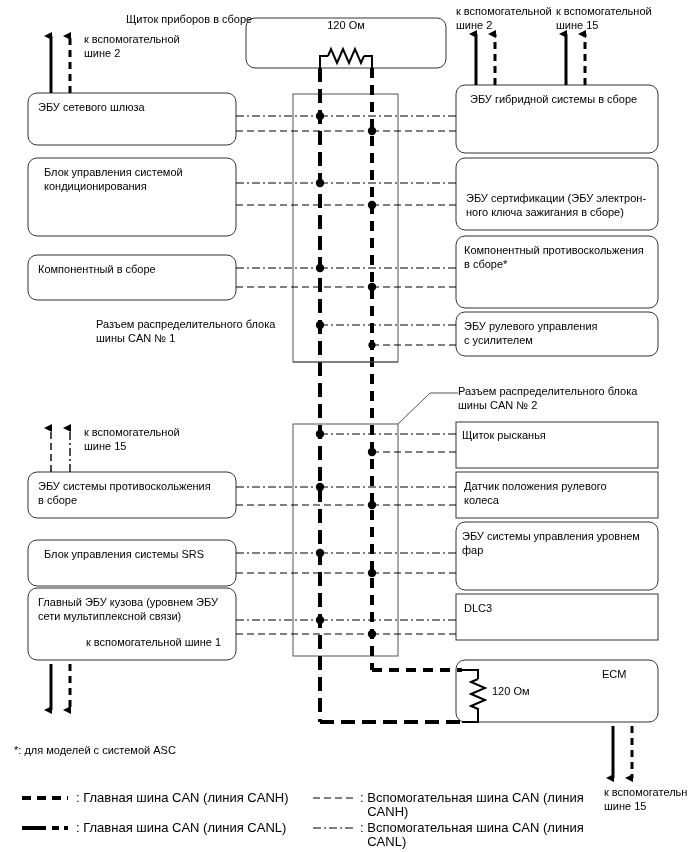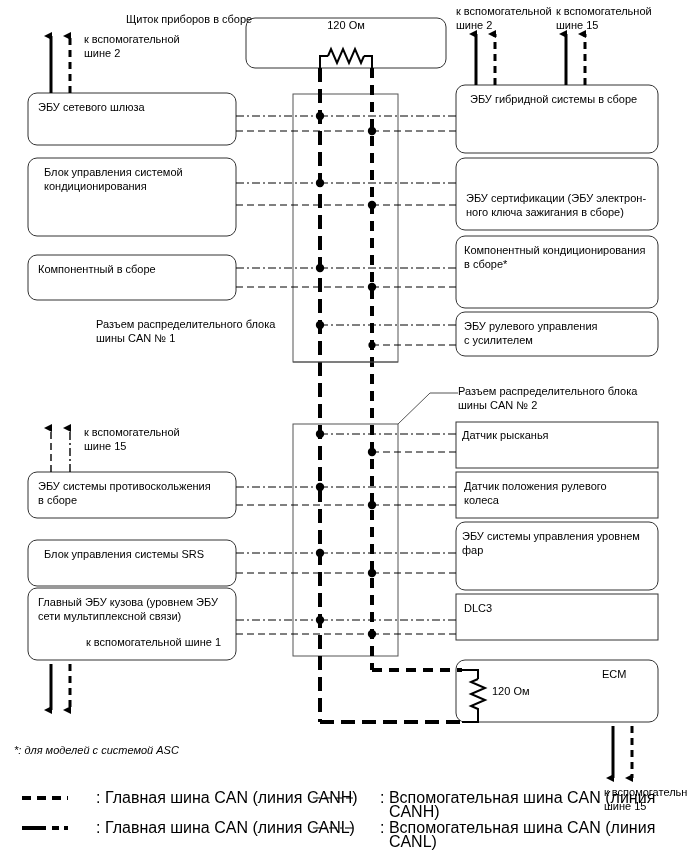--- a/index.html
+++ b/index.html
@@ -4,21 +4,21 @@
 <style>
   html,body{margin:0;padding:0;background:#fff;}
   body{
     width:688px;height:852px;position:relative;overflow:hidden;
     font-family:"Liberation Sans","DejaVu Sans",sans-serif;
     color:#000;
   }
   #canvas{position:absolute;left:0;top:0;width:688px;height:852px;}
   .lbl{position:absolute;font-size:11px;line-height:13.5px;color:#000;white-space:pre;}
   .boxtext{position:absolute;font-size:11px;line-height:14px;white-space:pre;color:#000;}
-  .legendtext{position:absolute;font-size:16px;line-height:14px;white-space:pre;color:#000;margin-left:20px;}
+  .legendtext{position:absolute;font-size:13px;line-height:14px;white-space:pre;color:#000;}
   svg{display:block;}
 </style>
 </head>
 <body>
 
 <div id="root">
 
   <svg id="canvas" width="688" height="852" viewBox="0 0 688 852">
 
     <g fill="none" stroke="#333" stroke-width="1">
@@ -229,35 +229,35 @@
   <div class="boxtext" style="left:38px;top:262px;">Компонентный в сборе</div>
   <div class="boxtext" style="left:38px;top:479px;">ЭБУ системы противоскольжения
 в сборе</div>
   <div class="boxtext" style="left:44px;top:547px;">Блок управления системы SRS</div>
   <div class="boxtext" style="left:38px;top:595px;">Главный ЭБУ кузова (уровнем ЭБУ
 сети мультиплексной связи)</div>
 
   <div class="boxtext" style="left:470px;top:92px;">ЭБУ гибридной системы в сборе</div>
   <div class="boxtext" style="left:466px;top:165px;margin-top:26px;">ЭБУ сертификации (ЭБУ электрон-
 ного ключа зажигания в сборе)</div>
-  <div class="boxtext" style="left:464px;top:243px;">Компонентный кондиционирования
+  <div class="boxtext" style="left:464px;top:243px;">Компонентный противоскольжения
 в сборе*</div>
   <div class="boxtext" style="left:464px;top:319px;">ЭБУ рулевого управления
 с усилителем</div>
-  <div class="boxtext" style="left:462px;top:428px;">Датчик рысканья</div>
+  <div class="boxtext" style="left:462px;top:428px;">Щиток рысканья</div>
   <div class="boxtext" style="left:464px;top:479px;">Датчик положения рулевого
 колеса</div>
   <div class="boxtext" style="left:462px;top:529px;">ЭБУ системы управления уровнем
 фар</div>
   <div class="boxtext" style="left:444px;top:601px;margin-left:20px;">DLC3</div>
   <div class="boxtext" style="left:566px;top:667px;margin-left:36px;">ECM</div>
 
   <div class="boxtext" style="left:492px;top:684px;">120 Ом</div>
 
-  <div class="lbl" style="left:14px;top:744px;font-style:italic;">*: для моделей с системой ASC</div>
+  <div class="lbl" style="left:14px;top:744px;">*: для моделей с системой ASC</div>
 
   <div class="legendtext" style="left:76px;top:791px;">: Главная шина CAN (линия CANH)</div>
   <div class="legendtext" style="left:76px;top:821px;">: Главная шина CAN (линия CANL)</div>
   <div class="legendtext" style="left:360px;top:791px;">: Вспомогательная шина CAN (линия
   CANH)</div>
   <div class="legendtext" style="left:360px;top:821px;">: Вспомогательная шина CAN (линия
   CANL)</div>
 
 </div>
 

